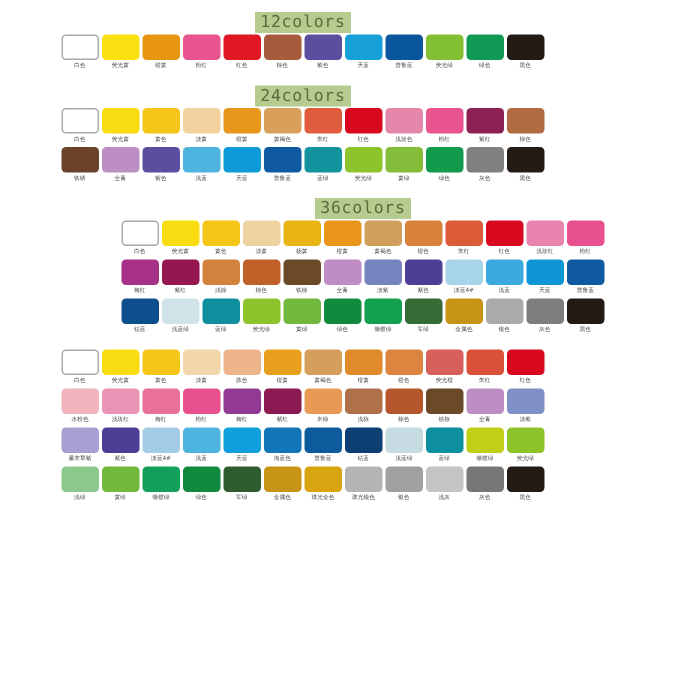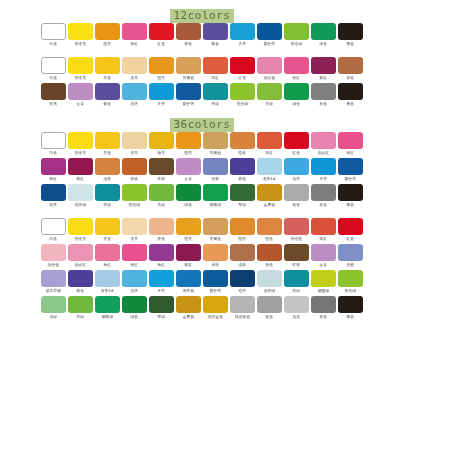--- a/index.html
+++ b/index.html
@@ -73,21 +73,21 @@
     height: 8px;
     color: #4a4a4a;
     white-space: nowrap;
     overflow: hidden;
     text-align: center;
     font-family: "DejaVu Sans", sans-serif;
     transform: scale(0.92);
   }
   .sec-12 { padding-top: 6px; }
   .sec-24 { padding-top: 6px; }
-  .sec-36 { padding-top: 6px; }
+  .sec-36 { padding-top: 6px; margin-left: 40px; }
   .sec-48 { padding-top: 6px; }
 </style>
 </head>
 <body>
 
 <div id="page">
 
   <div class="section sec-12">
     <div class="section-header">
       <span class="hl">12colors</span>
@@ -140,20 +140,23 @@
           </div>
           <div class="cell">
             <div class="chip" title="黑色" style="background: rgb(36, 26, 22);"></div>
             <div class="cell-label">黑色</div>
           </div>
         </div>
       </div>
   </div>
 
   <div class="section sec-24">
+    <div class="section-header">
+      <span class="hl">24colors</span>
+    </div>
     <div class="rows">
         <div class="swatch-row">
           <div class="cell">
             <div class="chip white" title="白色" style="background: rgb(255, 255, 255);"></div>
             <div class="cell-label">白色</div>
           </div>
           <div class="cell">
             <div class="chip" title="荧光黄" style="background: rgb(250, 220, 18);"></div>
             <div class="cell-label">荧光黄</div>
           </div>

